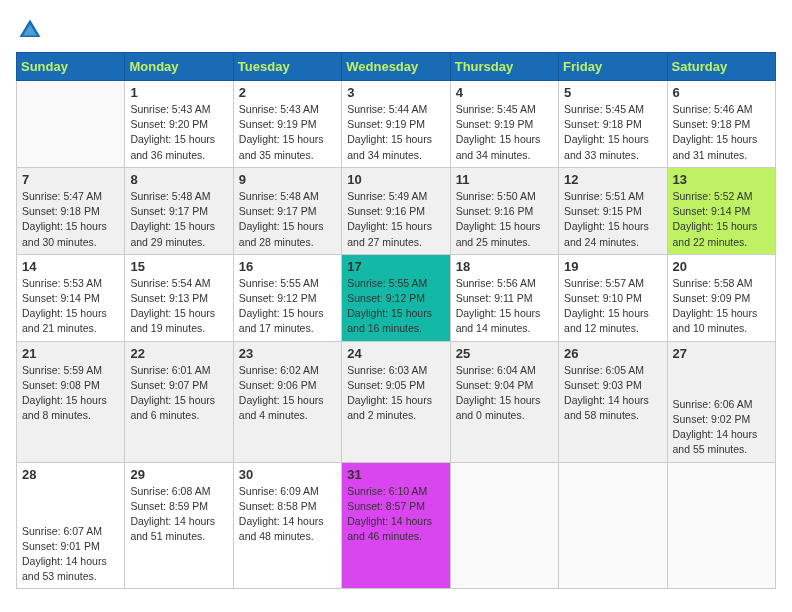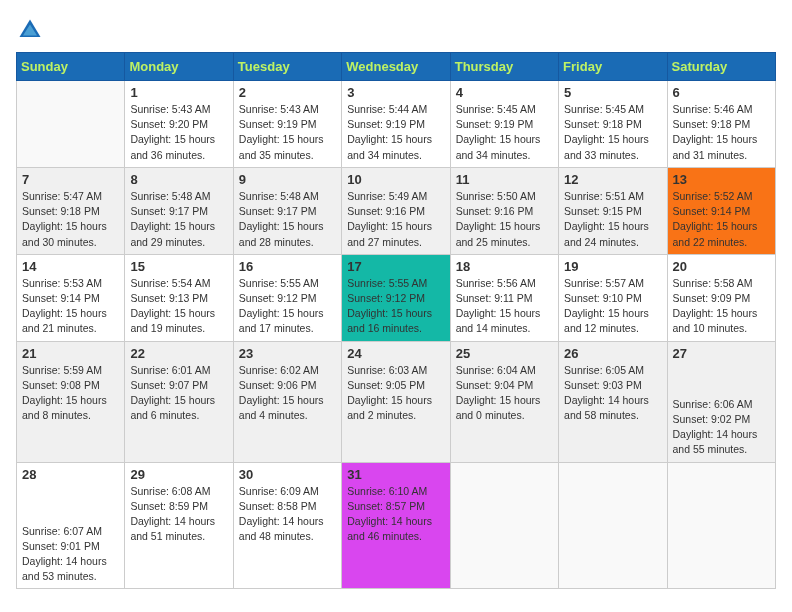--- a/index.html
+++ b/index.html
@@ -199,21 +199,21 @@
 Daylight: 15 hours
 and 25 minutes.</div>
         </td>
         <td style="background-color: rgb(240, 240, 240);">
           <span class="day-number">12</span>
           <div class="day-info" style="white-space: pre-line;">Sunrise: 5:51 AM
 Sunset: 9:15 PM
 Daylight: 15 hours
 and 24 minutes.</div>
         </td>
-        <td style="background-color: #f97316;">
+        <td style="background-color: #bef264;">
           <span class="day-number">13</span>
           <div class="day-info" style="white-space: pre-line;">Sunrise: 5:52 AM
 Sunset: 9:14 PM
 Daylight: 15 hours
 and 22 minutes.</div>
         </td>
       </tr>
       <tr>
         <td style="background-color: rgb(255, 255, 255);">
           <span class="day-number">14</span>

